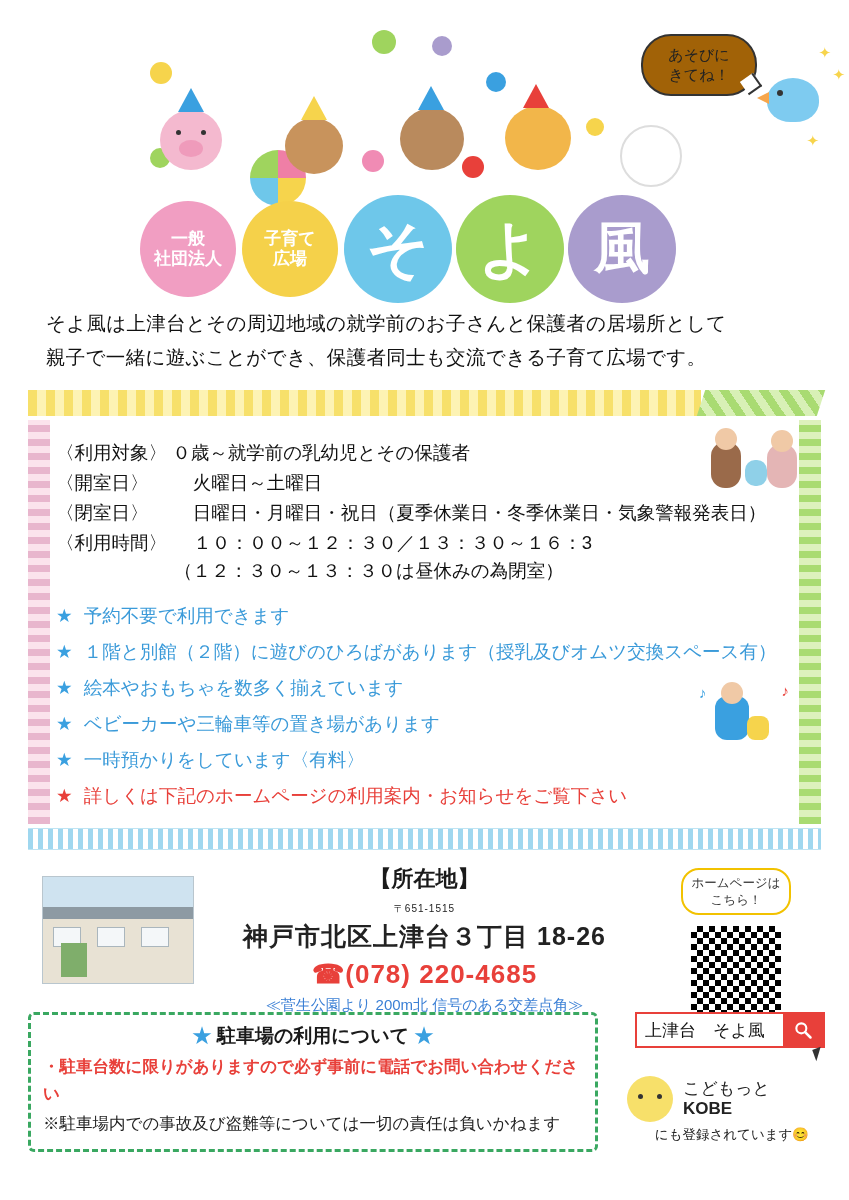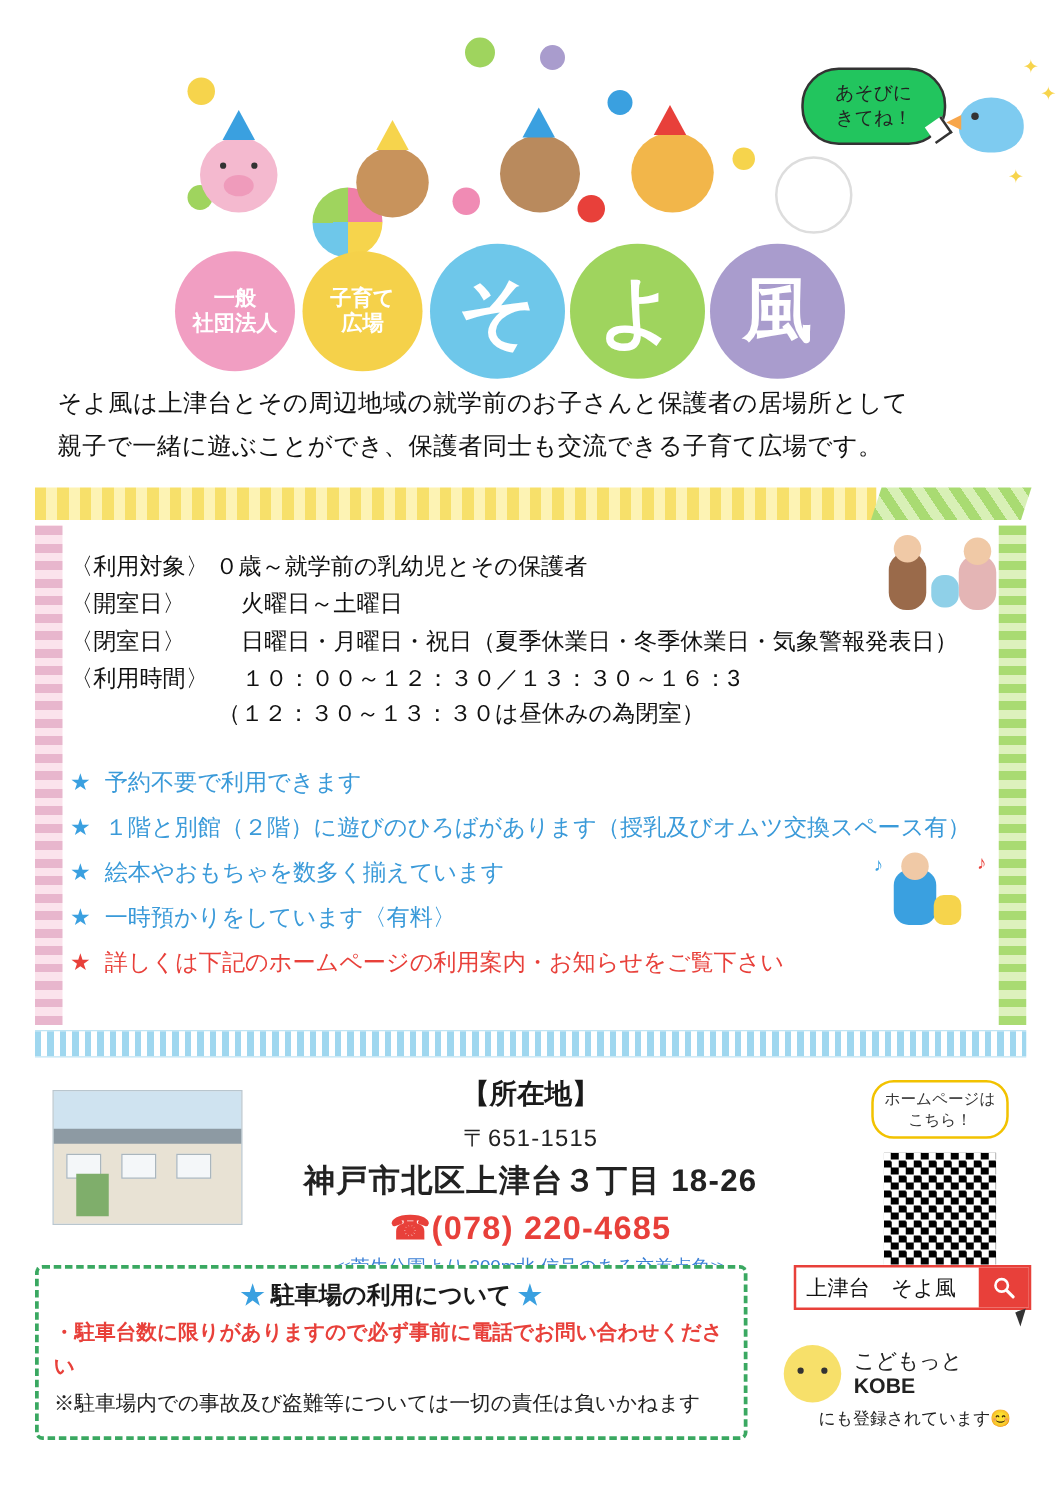--- a/index.html
+++ b/index.html
@@ -16,23 +16,23 @@
   
   .dot { position:absolute; border-radius:50%; }
 
   
   .header { position:relative; height:300px; }
 
   .speech {
     position:absolute; right:92px; top:34px;
     width:116px; height:62px;
     border:2px solid #333; border-radius:30px;
-    background:#22c55e;
+    background:#a16207;
     display:flex; align-items:center; justify-content:center;
-    font-size:15px; line-height:1.35; text-align:center; color:#222;margin-top:20px;
+    font-size:15px; line-height:1.35; text-align:center; color:#222;
   }
   .speech:after{
     content:""; position:absolute; right:-4px; bottom:2px;
     width:14px; height:14px; background:#fff;
     border-right:2px solid #333; border-bottom:2px solid #333;
     transform:rotate(-35deg);
   }
   .bird {
     position:absolute; right:30px; top:78px;
     width:52px; height:44px; border-radius:50% 50% 45% 45%;
@@ -96,21 +96,21 @@
 
   .edge-l, .edge-r { position:absolute; width:22px; top:0; bottom:0; }
   .edge-l { left:-2px; background:repeating-linear-gradient(0deg,#e8b6cd 0 7px,#fbe3ec 7px 14px); }
   .edge-r { right:-2px; background:repeating-linear-gradient(0deg,#a9db72 0 7px,#ddf1bd 7px 14px); }
 
   .row { font-size:18.5px; line-height:1.62; color:#111; white-space:nowrap; }
   .row .lbl { display:inline-block; }
   .free { color:#e8403a; font-weight:bold; }
   .indent { padding-left:118px;font-family:Liberation Mono, monospace; }
 
-  .blist { margin-top:20px; }
+  .blist { margin-top:10px; }
   .bullet { font-size:18.5px; line-height:1.95; color:#3a9ad9; white-space:nowrap; }
   .bullet .st { color:#3aa0e0; margin-right:6px; }
   .bullet.red { color:#e8403a; }
   .bullet.red .st { color:#e8403a; }
 
   .fam1 { position:absolute; right:16px; top:6px; width:96px; height:74px; }
   .fam2 { position:absolute; right:26px; top:262px; width:96px; height:74px; }
   .blob { position:absolute; border-radius:50%; }
 
   
@@ -119,27 +119,27 @@
   
   .addr-wrap { position:relative; margin:14px 30px 0 30px; height:170px; }
   .photo { position:absolute; left:12px; top:12px; width:152px; height:108px;
            background:linear-gradient(#cfe3f0 0 38%, #e8e2d4 38% 100%);
            border:1px solid #b9c6ce; }
   .photo .roof{position:absolute;left:0;top:30px;width:100%;height:12px;background:#8d9aa3;}
   .photo .door{position:absolute;left:18px;bottom:6px;width:26px;height:34px;background:#7fae6b;}
   .photo .win{position:absolute;background:#f4f7f9;border:1px solid #aab6bd;}
   .addr-center { position:absolute; left:0; right:0; top:0; text-align:center; }
   .addr-title { font-size:22px; font-weight:bold; color:#1a1a1a; }
-  .addr-zip { font-size:19px; margin-top:8px; letter-spacing:1px;}
+  .addr-zip { font-size:10px; margin-top:8px; letter-spacing:1px;}
   .addr-main { font-size:25px; font-weight:bold; margin-top:4px; letter-spacing:1px;}
   .addr-tel { font-size:26px; font-weight:bold; color:#e8403a; margin-top:6px; letter-spacing:1px;}
   .addr-note { font-size:15px; color:#3a7fd5; margin-top:6px;}
   .addr-url { font-size:15px; color:#333; margin-top:5px;}
 
-  .qr-wrap { position:absolute; right:8px; top:4px; width:118px; text-align:center; }
+  .qr-wrap { position:absolute; right:24px; top:4px; width:118px; text-align:center; }
   .qr-bubble { display:inline-block; border:2px solid #f2c200; border-radius:18px; background:#fff;
                font-size:12.5px; line-height:1.3; padding:5px 9px; color:#333; }
   .qr { width:96px; height:96px; margin:8px auto 0 auto; background:
         repeating-conic-gradient(#000 0 25%, #fff 0 50%) 0 0/12px 12px; border:3px solid #fff; }
 
   
   .parking { position:absolute; left:28px; top:1012px; width:570px; height:140px;
              border:3px dashed #3aa861; border-radius:6px; background:#fff; padding:8px 12px; }
   .pk-title { text-align:center; font-size:19px; font-weight:bold; color:#1a1a1a; }
   .pk-title .st { color:#3aa0e0; }
@@ -269,20 +269,24 @@
     <div class="bullet">
       <span class="st">★</span>
       <span>１階と別館（２階）に遊びのひろばがあります（授乳及びオムツ交換スペース有）</span>
     </div>
     <div class="bullet">
       <span class="st">★</span>
       <span>絵本やおもちゃを数多く揃えています</span>
     </div>
     <div class="bullet">
       <span class="st">★</span>
+      <span>ベビーカーや三輪車等の置き場があります</span>
+    </div>
+    <div class="bullet">
+      <span class="st">★</span>
       <span>一時預かりをしています〈有料〉</span>
     </div>
     <div class="bullet red">
       <span class="st">★</span>
       <span>詳しくは下記のホームページの利用案内・お知らせをご覧下さい</span>
     </div>
   </div>
 
   <div class="fam2">
     <div class="blob" style="left:18px;top:14px;width:34px;height:44px;background:#3aa0e0;border-radius:12px;"></div>

